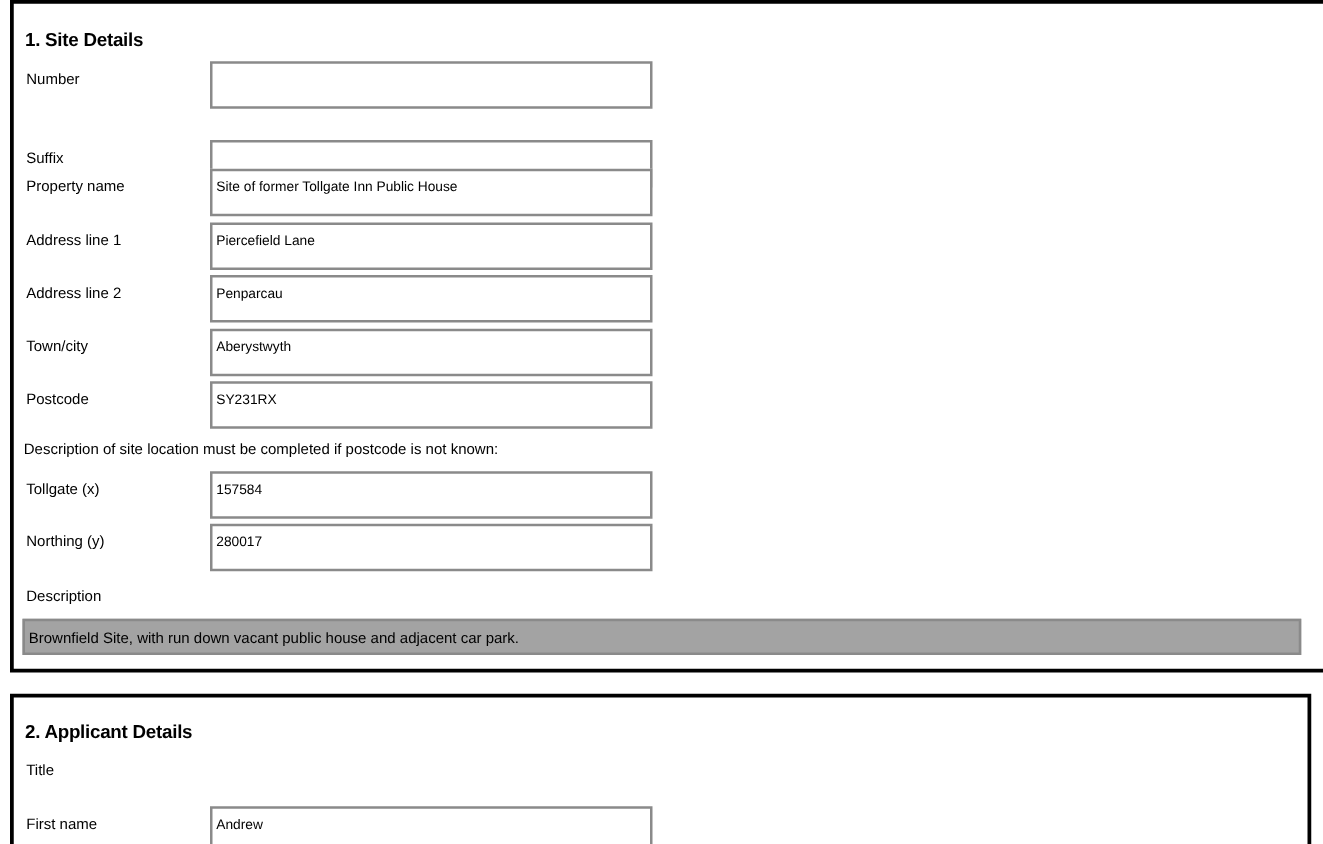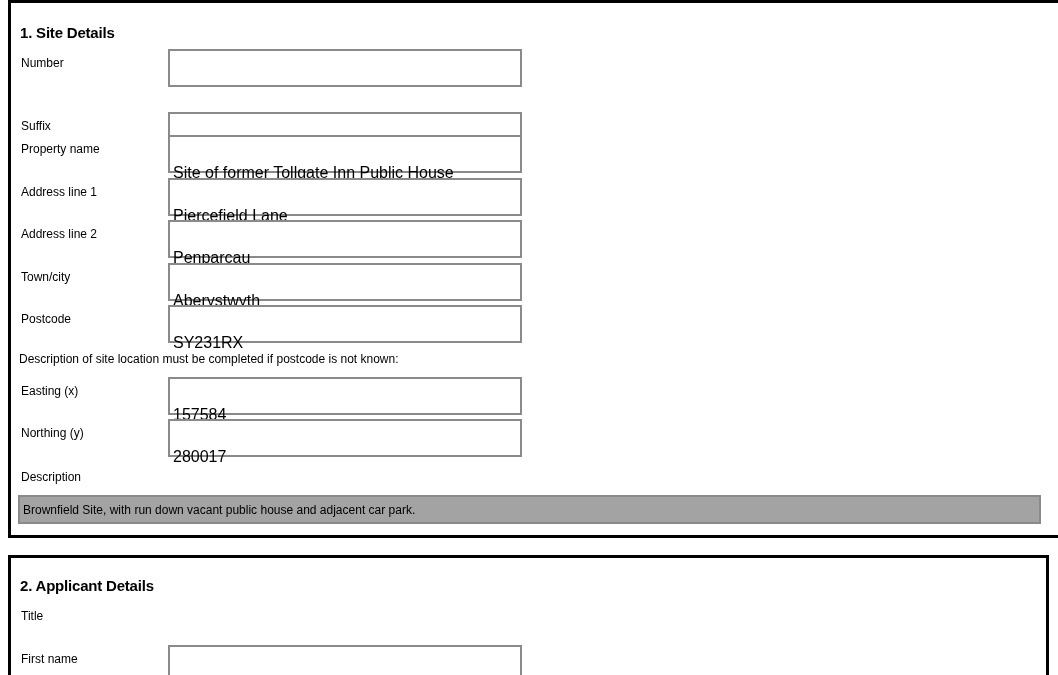--- a/index.html
+++ b/index.html
@@ -51,22 +51,21 @@
       background: #fff;
       box-sizing: content-box;
       outline: none;
       margin: 0;
       padding: 0;
     }
     .field .val {
       position: absolute;
       left: 3px;
       top: 7px;
-      font-size: 16px;
-      margin-top: 20px;
+      font-size: 11px;
     }
     .note {
       position: absolute;
       left: 8px;
       font-size: 12px;
     }
     .desc-box {
       position: absolute;
       left: 7px;
       width: 1019px;
@@ -132,21 +131,21 @@
   <div class="row" style="top:302px;">
     <span class="label">Postcode</span>
     <div class="field">
         <span class="val">SY231RX</span>
       </div>
   </div>
 
   <div class="note" style="top:349px;">Description of site location must be completed if postcode is not known:</div>
 
   <div class="row" style="top:374px;">
-    <span class="label">Easting (x)</span>
+    <span class="label">Tollgate (x)</span>
     <div class="field">
         <span class="val">157584</span>
       </div>
   </div>
 
   <div class="row" style="top:416px;">
     <span class="label">Northing (y)</span>
     <div class="field">
         <span class="val">280017</span>
       </div>

